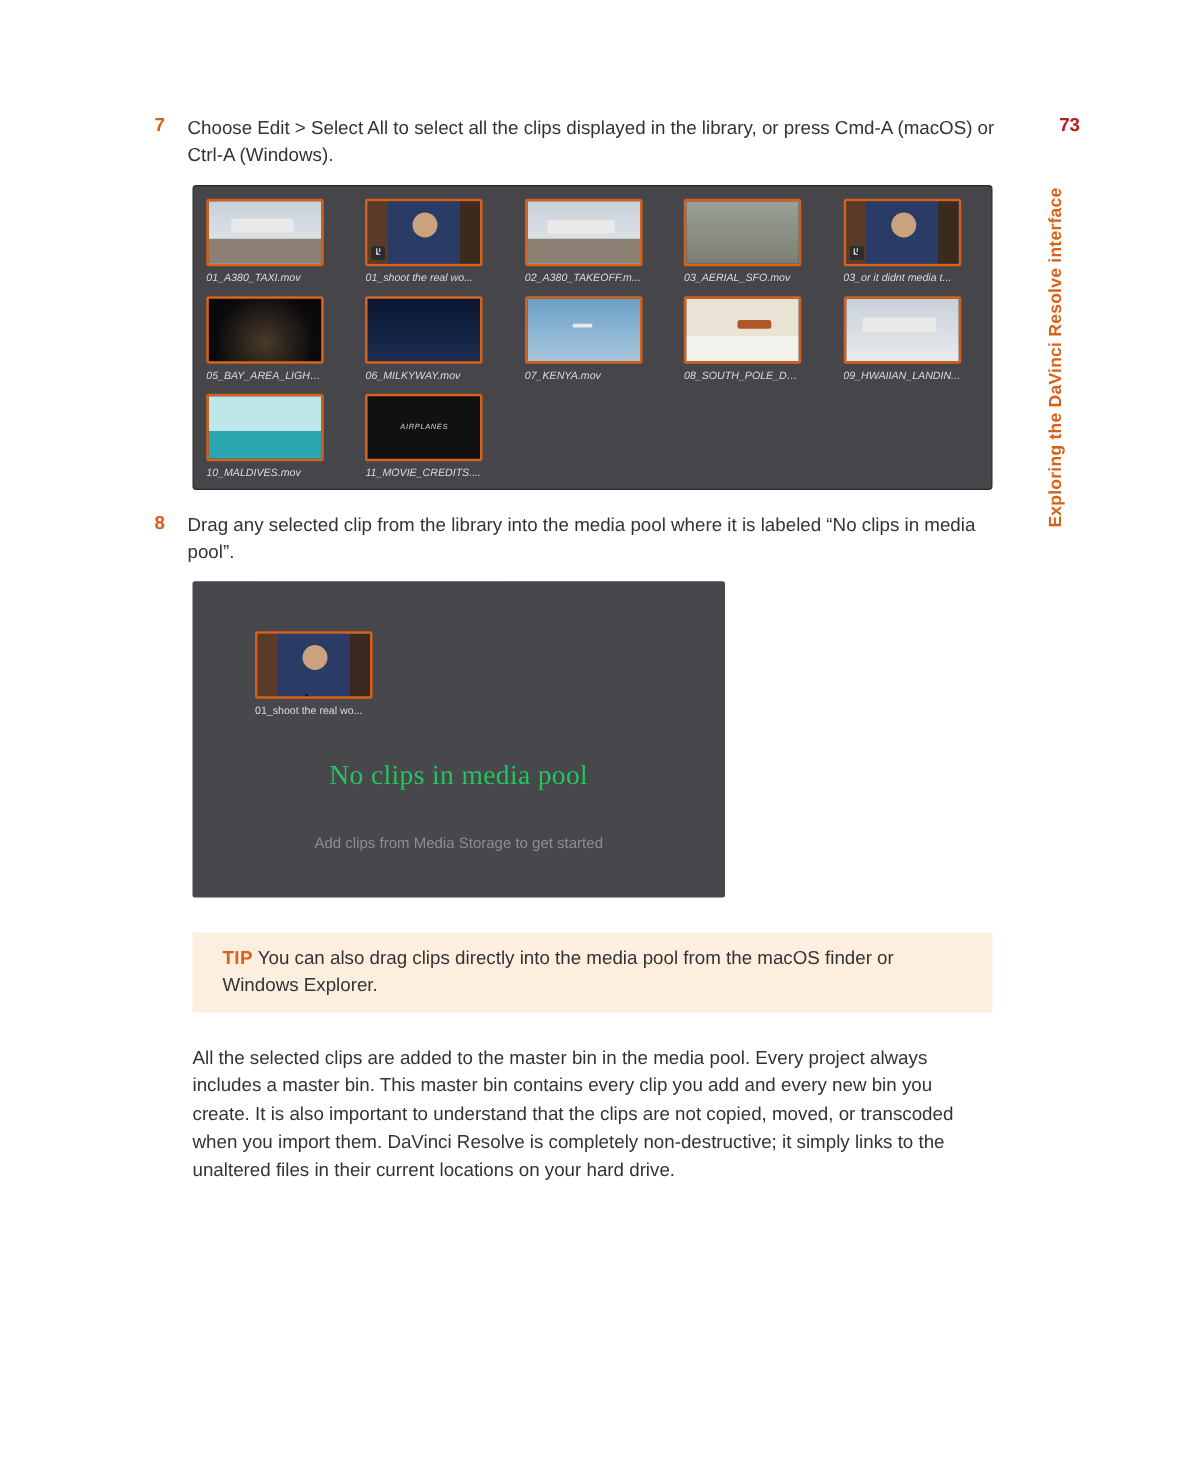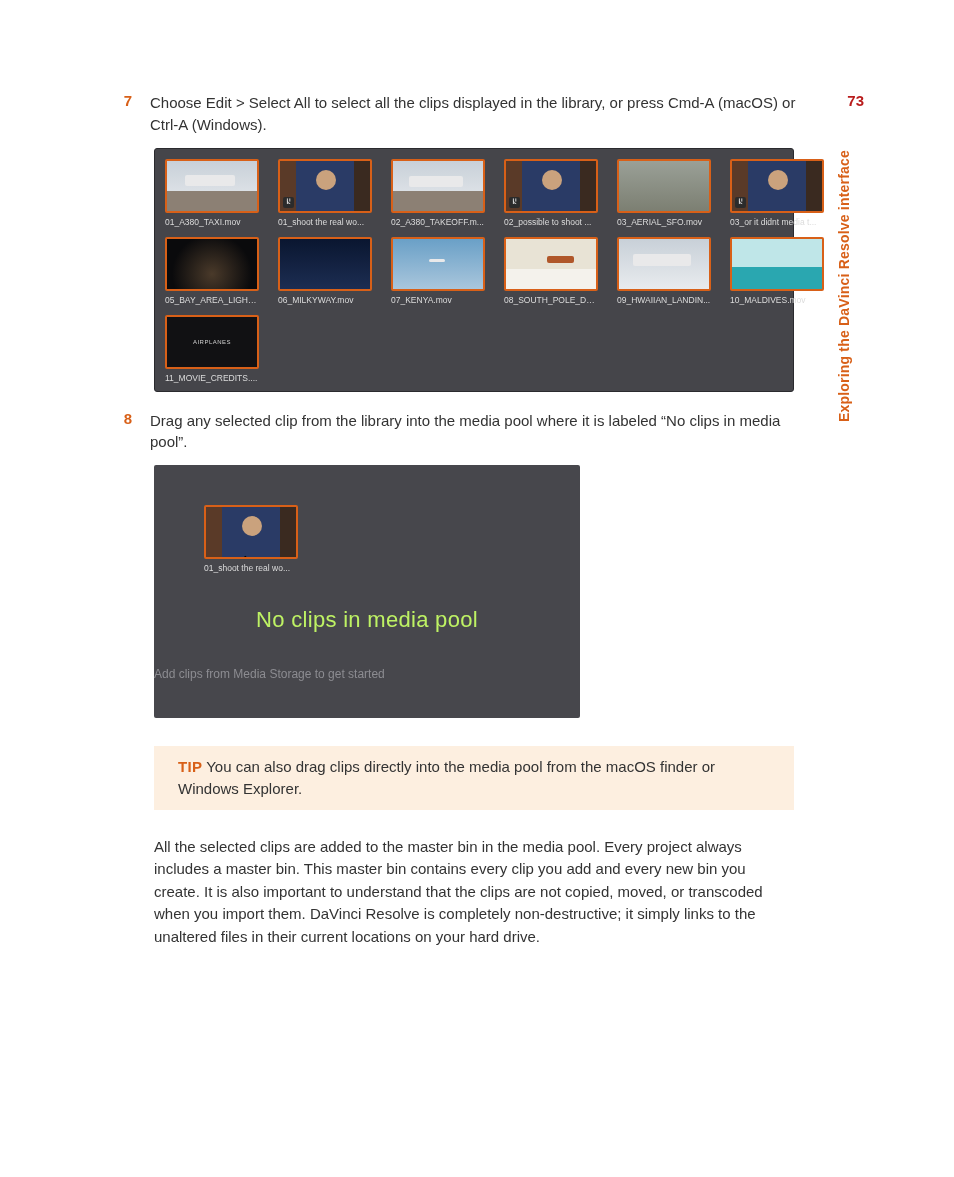--- a/index.html
+++ b/index.html
@@ -6,35 +6,35 @@
   html, body { width: 954px; height: 1177px; background: #ffffff; font-family: "Helvetica Neue", Arial, sans-serif; color: #3a3a3a; }
   .page { position: relative; width: 954px; height: 1177px; }
   .page-number { position: absolute; top: 92px; right: 90px; font-size: 15px; color: #b91c1c; font-weight: 600; }
   .side-title { position: absolute; right: 102px; top: 150px; transform-origin: right top; transform: rotate(-90deg) translateY(-100%); color: #d86018; font-size: 14px; font-weight: 600; letter-spacing: .2px; white-space: nowrap; }
   .content { position: absolute; left: 116px; top: 92px; width: 700px; }
   .step { display: flex; gap: 18px; }
   .step-num { color: #d86018; font-weight: 700; font-size: 15px; min-width: 16px; text-align: right; }
   .step-text { font-size: 15px; line-height: 1.45; color: #333; }
   
   .library { margin: 12px 0 18px 38px; width: 640px; background: #45454a; border: 1px solid #2a2a2e; border-radius: 3px; padding: 10px 10px 8px 10px; }
-  .lib-grid { display: grid; grid-template-columns: repeat(6, 1fr); gap: 10px 19px; }
+  .lib-grid { display: grid; grid-template-columns: repeat(5, 1fr); gap: 10px 19px; font-style: italic; }
   .clip { display: flex; flex-direction: column; align-items: stretch; }
   .thumb { position: relative; width: 94px; height: 54px; border: 2px solid #d86018; border-radius: 2px; overflow: hidden; }
   .thumb-inner { width:100%; height:100%; }
   .thumb .audio-badge { position:absolute; left:3px; bottom:3px; width:11px; height:11px; background:#2b2b2b; border-radius:2px; display:flex; align-items:center; justify-content:center; }
   .thumb .audio-badge svg { width:8px; height:8px; }
   .clip-label { color:#dcdcdc; font-size:8.5px; margin-top:4px; white-space:nowrap; overflow:hidden; text-overflow:ellipsis; max-width:94px; }
   
   .pool { margin: 12px 0 22px 38px; width: 426px; height: 253px; background: #47474c; border-radius: 2px; position: relative; }
   .pool-clip { position:absolute; left:50px; top:40px; display:flex; flex-direction:column; }
   .pool-thumb { width:94px; height:54px; border:2px solid #d86018; border-radius:2px; overflow:hidden; position:relative; }
   .cursor { position:absolute; left:38px; top:48px; }
   .pool-label { color:#dcdcdc; font-size:8.5px; margin-top:4px; white-space:nowrap; overflow:hidden; text-overflow:ellipsis; max-width:94px; }
-  .pool-msg { position:absolute; top:142px; width:100%; text-align:center; color:#bef264; font-size:22px; font-weight:400; letter-spacing:.3px; }
-  .pool-sub { position:absolute; top:202px; width:100%; text-align:left; color:#8c8c91; font-size:12px; }
+  .pool-msg { position:absolute; top:142px; width:100%; text-align:center; color:#22c55e; font-size:22px; font-weight:400; letter-spacing:.3px;font-family:Liberation Serif, serif; }
+  .pool-sub { position:absolute; top:202px; width:100%; text-align:center; color:#8c8c91; font-size:12px; }
   
   .tip { margin: 28px 0 26px 38px; width: 640px; background: #fdefe0; padding: 10px 24px; font-size: 15px; line-height:1.45; color:#333; }
   .tip-label { color: #d86018; font-weight: 700; letter-spacing:.3px; }
   
   .para { margin: 0 0 12px 38px; width: 640px; font-size: 15px; line-height: 1.5; color:#333; }
   
   .sc-sky { background: linear-gradient(#c8d0d8,#e8ebee); }
   .sc-dark { background: #1a171a; }
   .sc-night { background: linear-gradient(#0a1630,#1c2d52); }
   .sc-blue { background: linear-gradient(#6aa0c7,#a9c6dc); }
@@ -92,33 +92,20 @@
             <div class="thumb">
               <div class="thumb-inner sc-sky">
                 <div class="runway"></div>
                 <div class="plane" style="left:18%;top:30%;width:60%;height:22%;"></div>
               </div>
             </div>
             <div class="clip-label">02_A380_TAKEOFF.m...</div>
           </div>
           <div class="clip">
             <div class="thumb">
-              <div class="thumb-inner">
-                <div class="man"></div>
-              </div>
-              <div class="audio-badge">
-                <svg viewBox="0 0 10 10">
-                  <path d="M3 1 L3 7 M3 4 A3 3 0 0 0 6 7 M6 1 L6 4" stroke="#ddd" stroke-width="1.2" fill="none" stroke-linecap="round"></path>
-                </svg>
-              </div>
-            </div>
-            <div class="clip-label">02_possible to shoot ...</div>
-          </div>
-          <div class="clip">
-            <div class="thumb">
               <div class="thumb-inner" style="background:linear-gradient(#9aa097,#7c7f72);"></div>
             </div>
             <div class="clip-label">03_AERIAL_SFO.mov</div>
           </div>
           <div class="clip">
             <div class="thumb">
               <div class="thumb-inner">
                 <div class="man"></div>
               </div>
               <div class="audio-badge">

